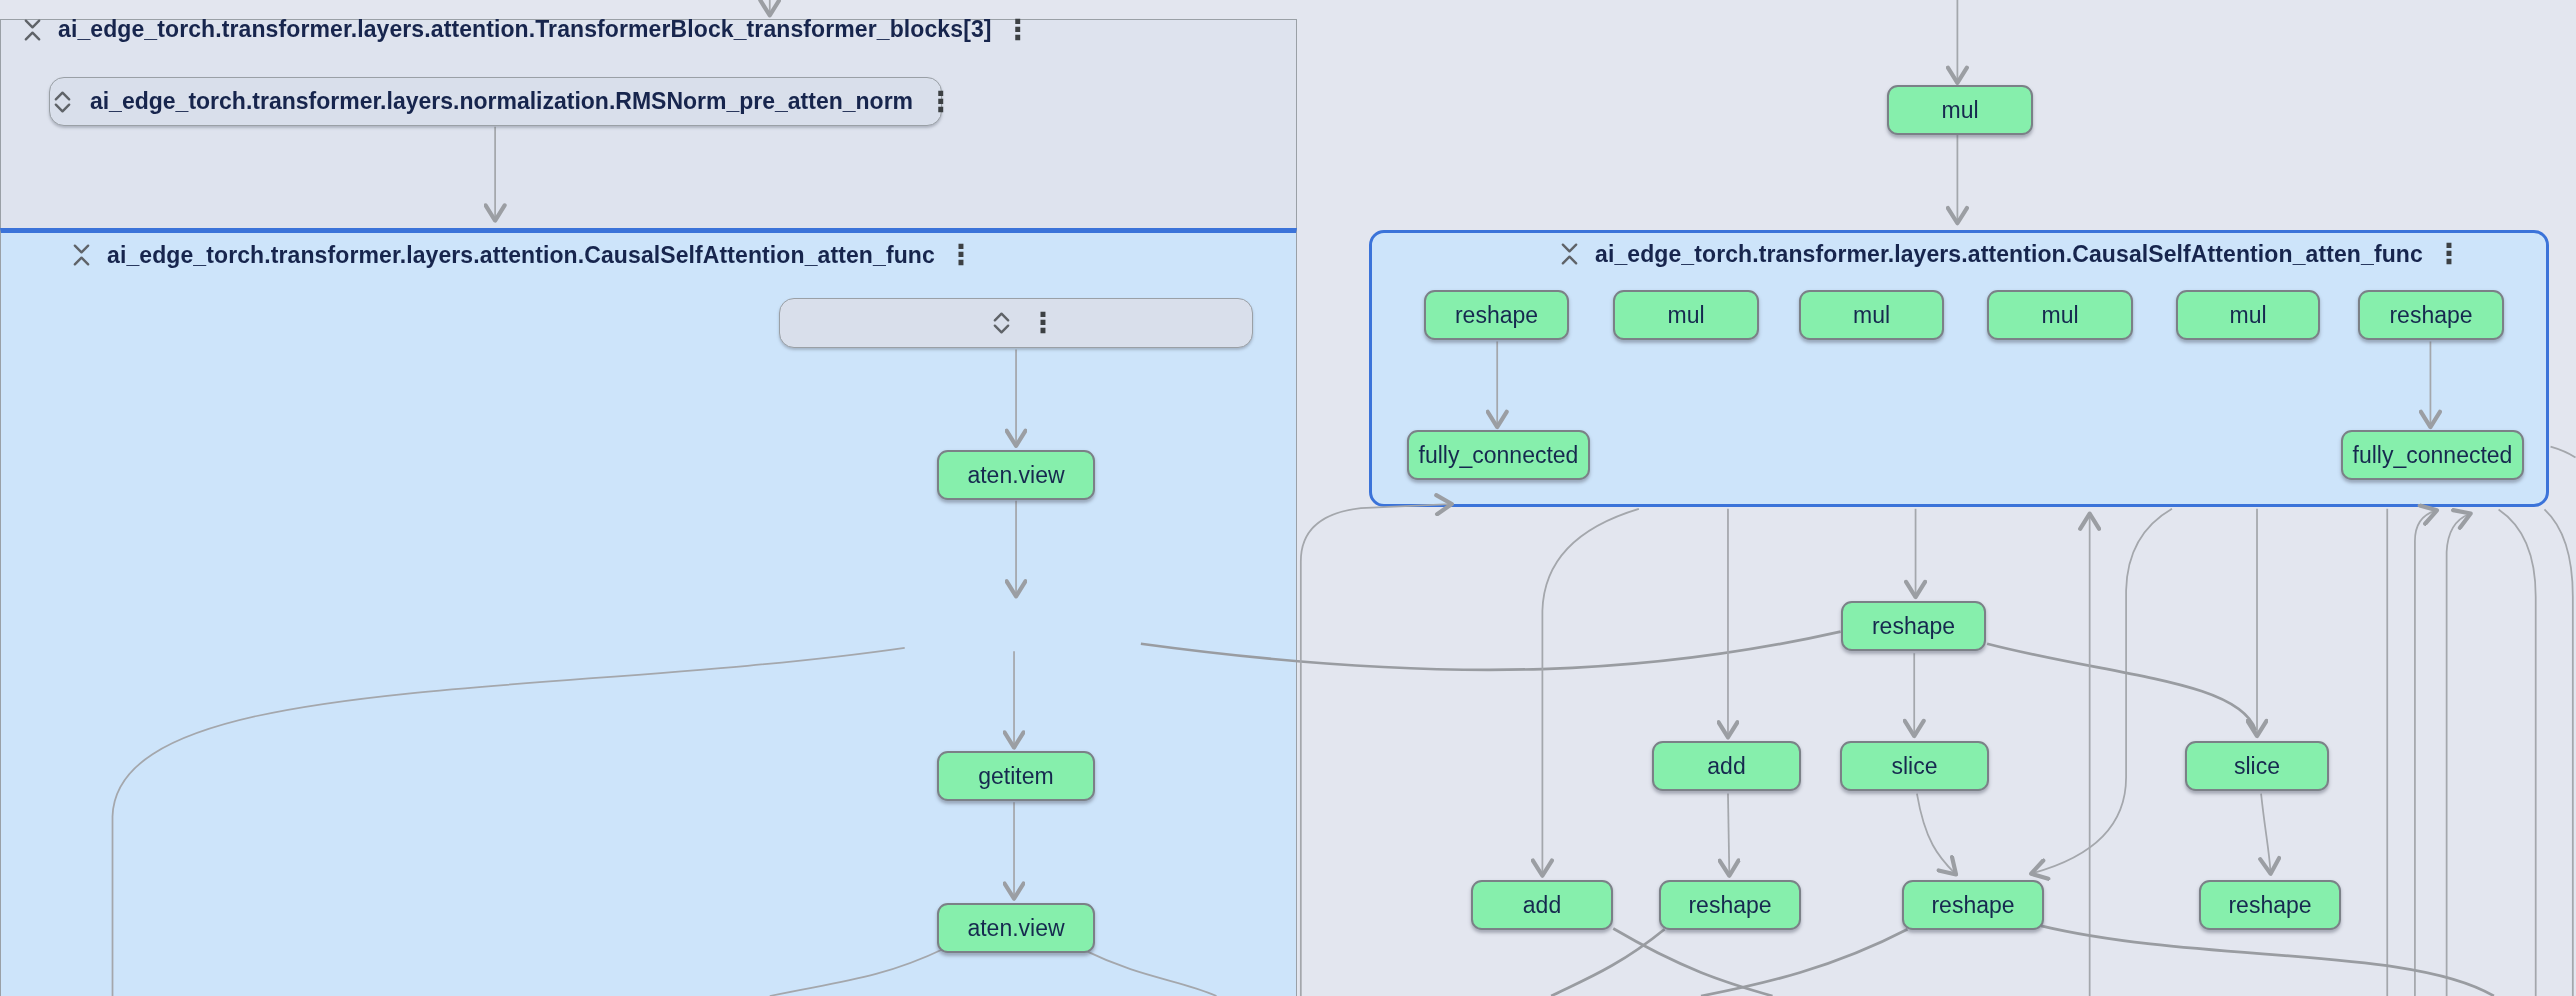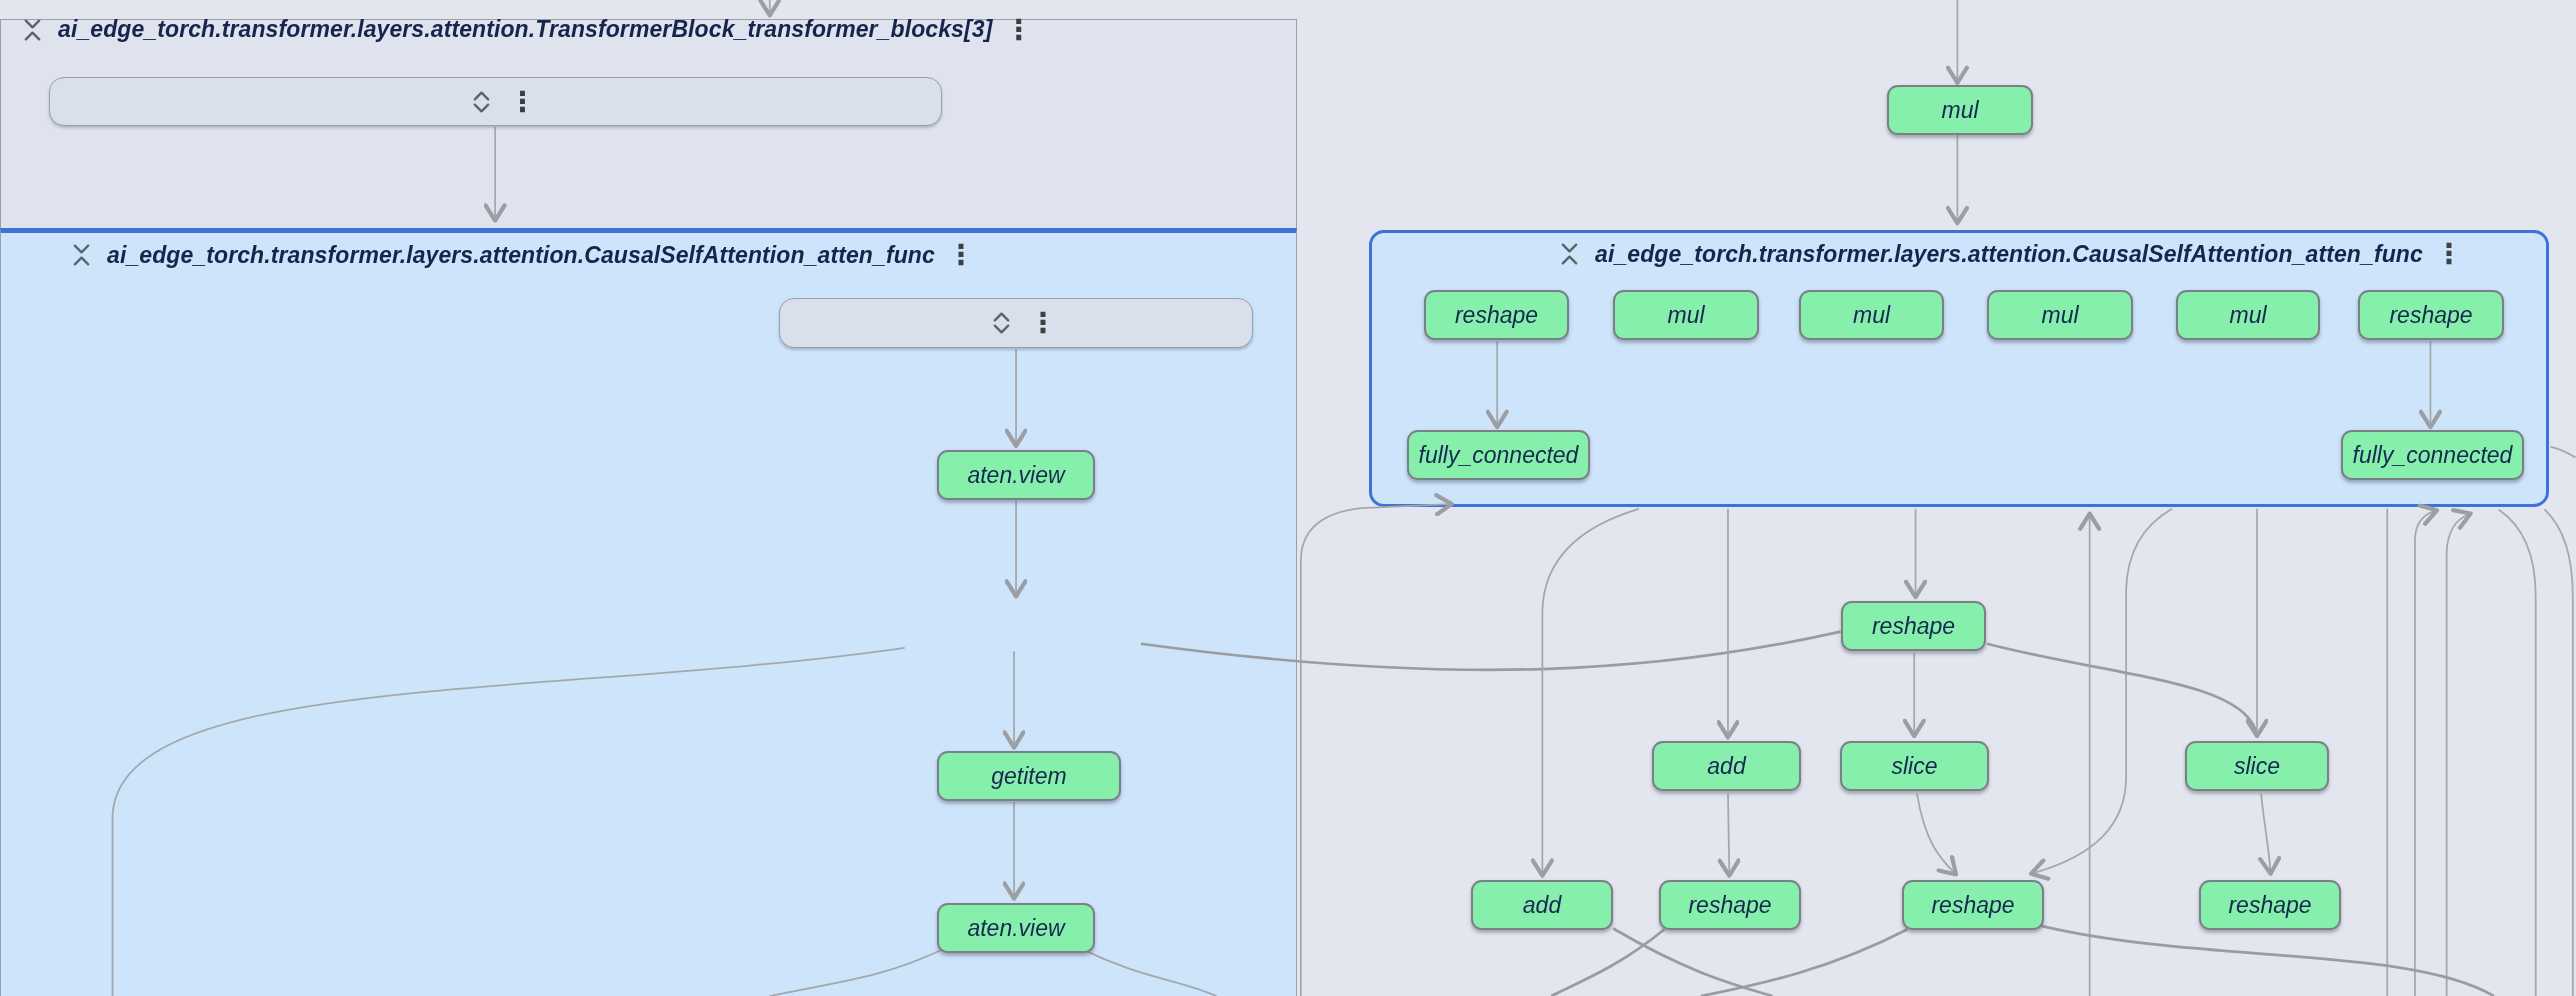--- a/index.html
+++ b/index.html
@@ -1,17 +1,17 @@
 <!DOCTYPE html>
 <html style="font-size:10.8px"><head>
 <meta charset="utf-8">
 <style>
   html,body{margin:0;padding:0;width:2576px;height:996px;overflow:hidden;
     font-family:"Liberation Sans","DejaVu Sans",sans-serif;}
-  #canvas{position:absolute;inset:0;width:2576px;height:996px;background:#e3e6ef;font-style:italic;}
+  #canvas{position:absolute;inset:0;width:2576px;height:996px;background:#e3e6ef;}
   .panel{position:absolute;box-sizing:border-box;}
   .panel-root{background:#dee3ee;border:1.4px solid #9aa0a6;border-bottom:none;}
   .panel-expanded{background:#cde4fa;border-left:1.4px solid #9aa0a6;border-right:1.4px solid #9aa0a6;
     border-top:5.4px solid #3b73d9;}
   .panel-selected{background:#cde4fa;border:3.4px solid #3b73d9;border-radius:15px;}
   #edge-layer{position:absolute;inset:0;z-index:2;pointer-events:none;}
   .hdr{position:absolute;z-index:3;display:flex;align-items:center;gap:12px;height:38px;}
   .hdr-title{font-size:23px;font-weight:700;color:#17254d;white-space:nowrap;letter-spacing:0.1px;}
   .node{position:absolute;z-index:3;box-sizing:border-box;display:flex;align-items:center;
     justify-content:center;gap:10.8px;cursor:default;}
@@ -119,40 +119,41 @@
     <div class="node node-group" style="left: 49px; top: 77px; width: 893px; height: 49px;">
       <span class="grp-inner">
         <span class="icon-fold">
           <svg width="19" height="12" viewBox="0 0 28 18">
             <polyline points="4,14 14,4 24,14" fill="none" stroke="#5f6368" stroke-width="3.6" stroke-linecap="round" stroke-linejoin="round"></polyline>
           </svg>
           <svg width="19" height="12" viewBox="0 0 28 18">
             <polyline points="4,4 14,14 24,4" fill="none" stroke="#5f6368" stroke-width="3.6" stroke-linecap="round" stroke-linejoin="round"></polyline>
           </svg>
         </span>
+        <span class="node-label">ai_edge_torch.transformer.layers.normalization.RMSNorm_pre_atten_norm</span>
         <span class="kebab">⋮</span>
       </span>
     </div>
     <div class="node node-group" style="left: 779px; top: 298px; width: 474px; height: 50px;">
       <span class="grp-inner">
         <span class="icon-fold">
           <svg width="19" height="12" viewBox="0 0 28 18">
             <polyline points="4,14 14,4 24,14" fill="none" stroke="#5f6368" stroke-width="3.6" stroke-linecap="round" stroke-linejoin="round"></polyline>
           </svg>
           <svg width="19" height="12" viewBox="0 0 28 18">
             <polyline points="4,4 14,14 24,4" fill="none" stroke="#5f6368" stroke-width="3.6" stroke-linecap="round" stroke-linejoin="round"></polyline>
           </svg>
         </span>
         <span class="kebab">⋮</span>
       </span>
     </div>
     <div class="node node-op" style="left: 937px; top: 450px; width: 158px; height: 50px;">
       <span class="node-label">aten.view</span>
     </div>
-    <div class="node node-op" style="left: 937px; top: 751px; width: 184px; height: 50px;">
+    <div class="node node-op" style="left: 937px; top: 751px; width: 158px; height: 50px;">
       <span class="node-label">getitem</span>
     </div>
     <div class="node node-op" style="left: 937px; top: 903px; width: 158px; height: 50px;">
       <span class="node-label">aten.view</span>
     </div>
     <div class="node node-op" style="left: 1887px; top: 85px; width: 146px; height: 50px;">
       <span class="node-label">mul</span>
     </div>
     <div class="node node-op" style="left: 1424px; top: 290px; width: 145px; height: 50px;">
       <span class="node-label">reshape</span>

